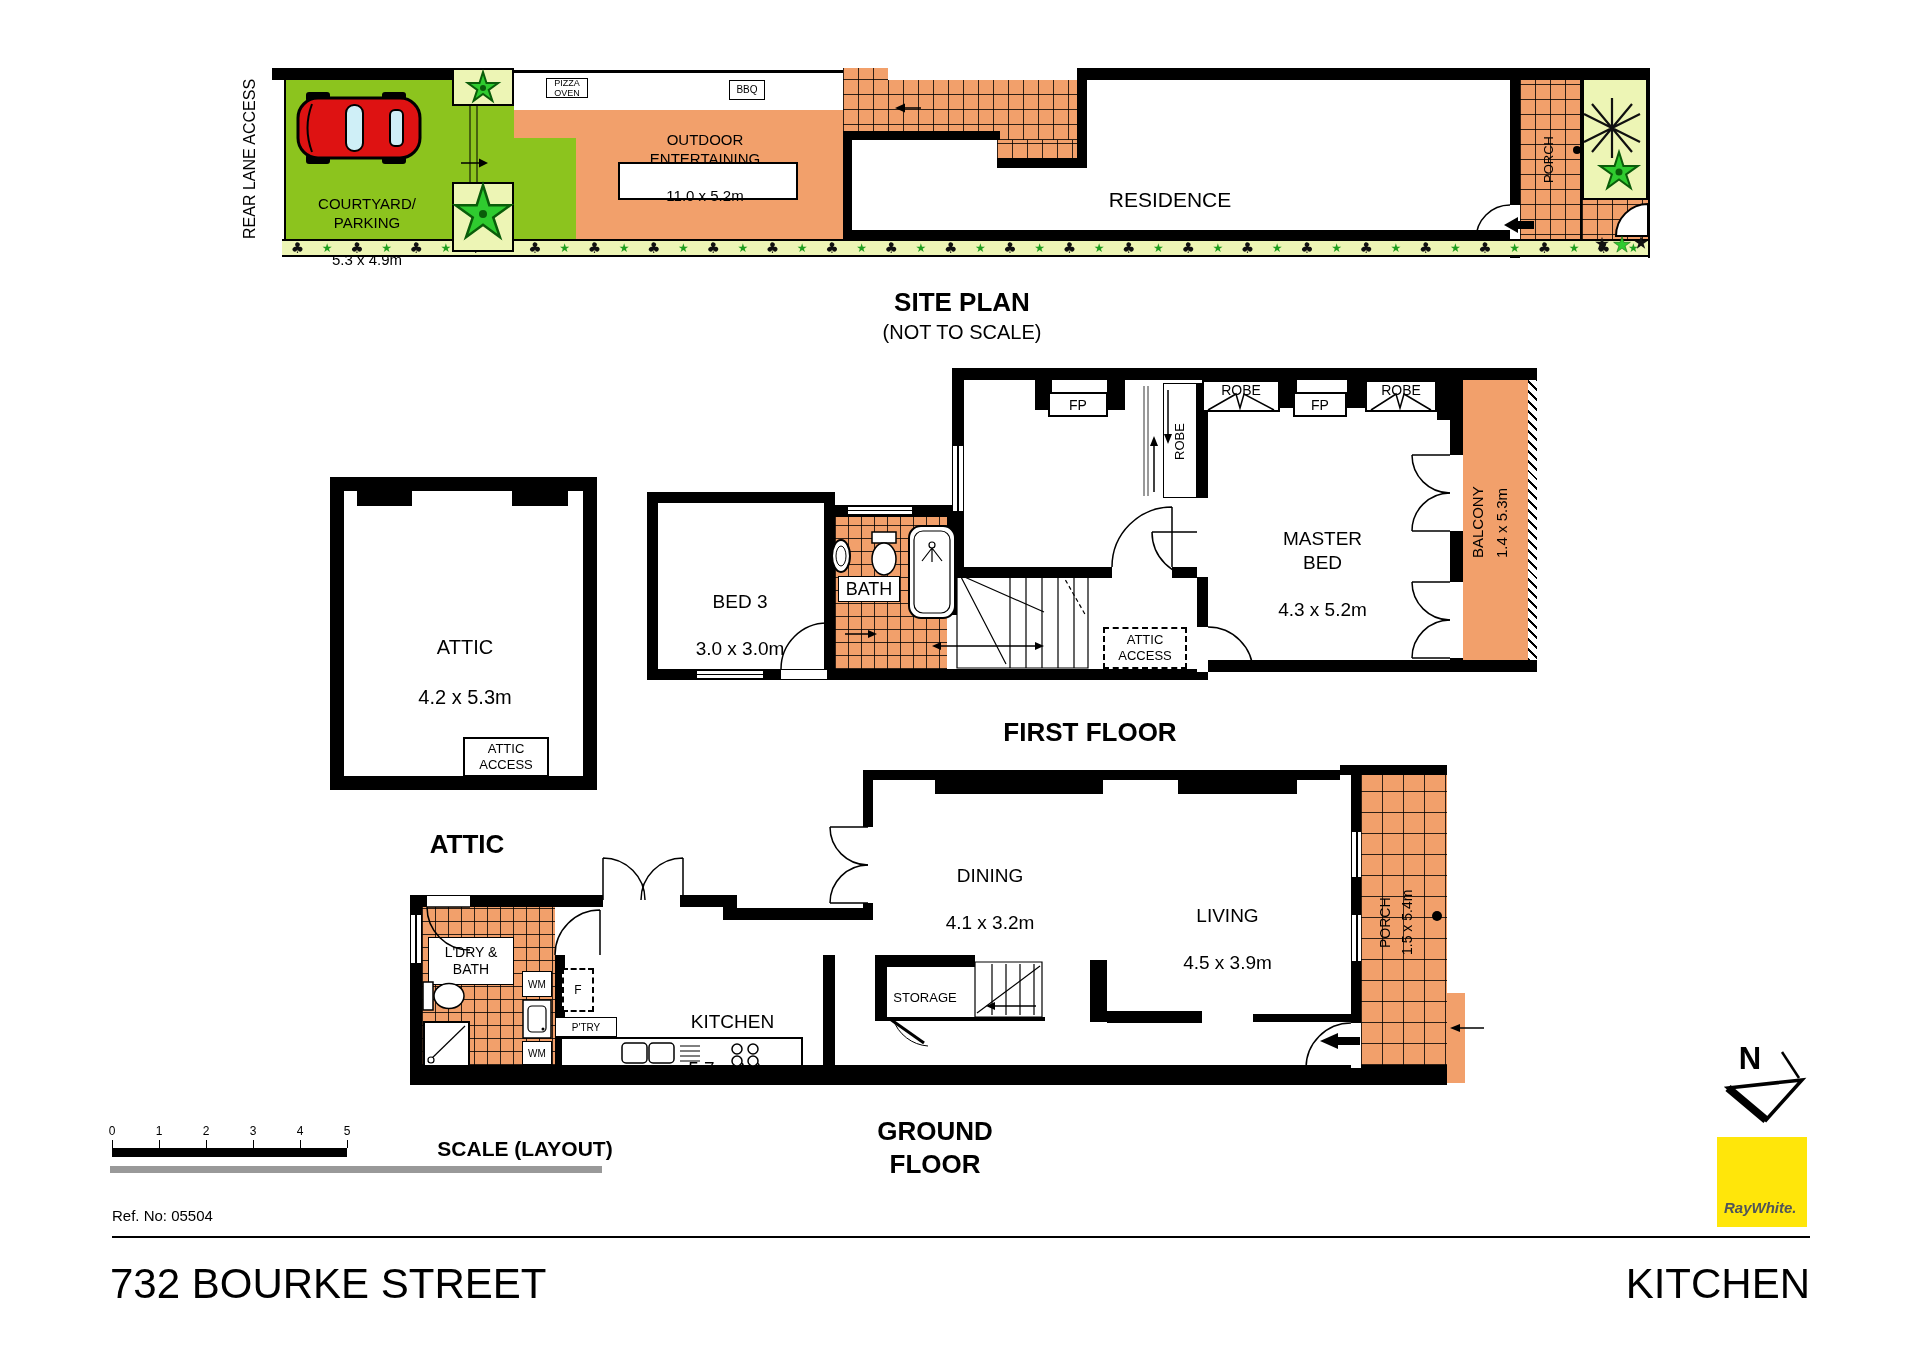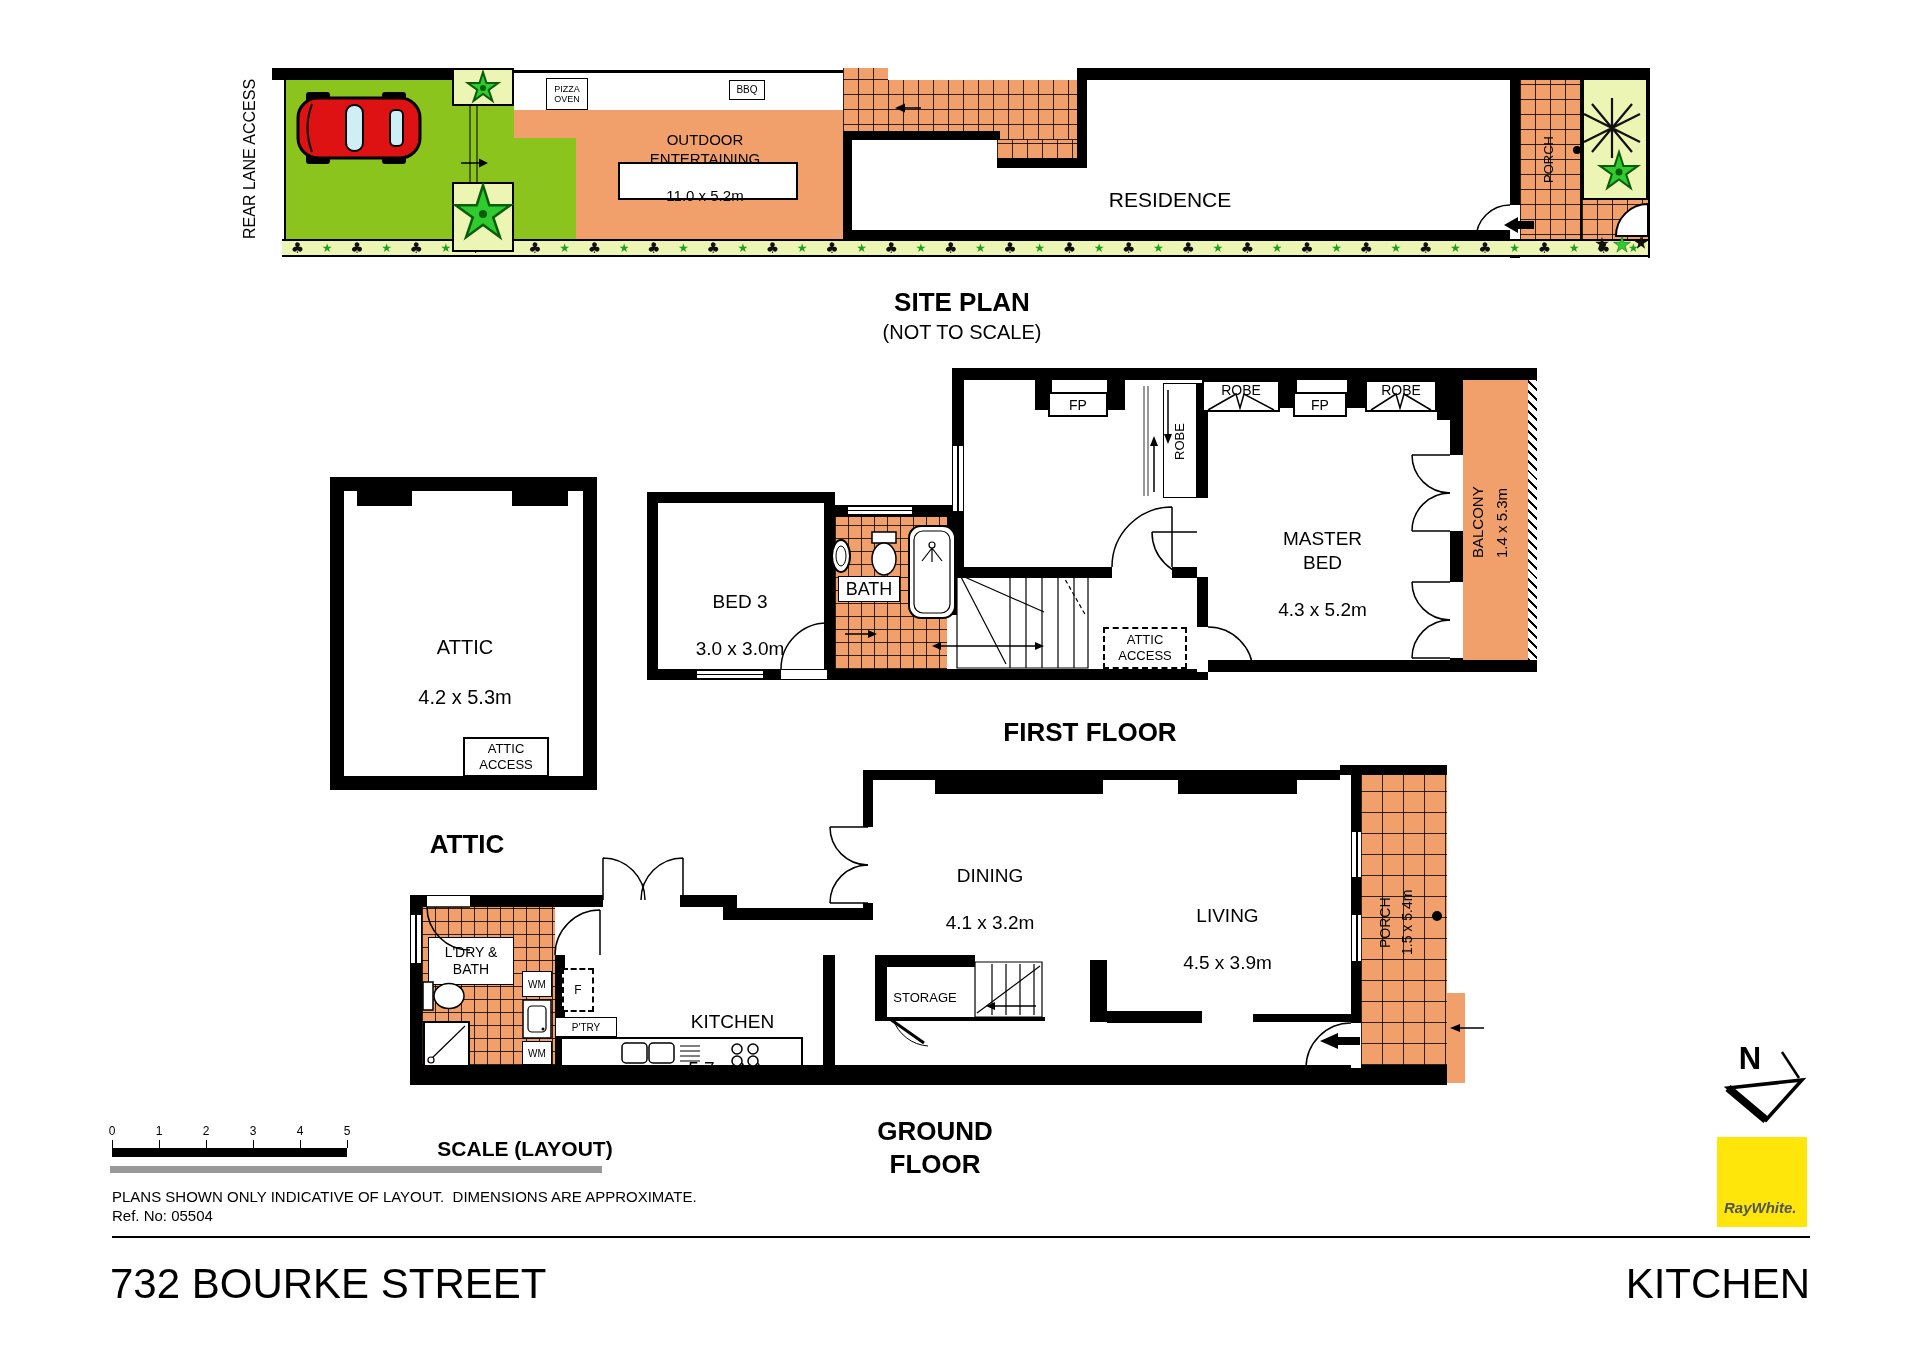--- a/index.html
+++ b/index.html
@@ -105,30 +105,35 @@
         <span style="font-family: &quot;DejaVu Sans&quot;, sans-serif; font-size: 15px; color: rgb(16, 16, 16);">♣</span>
         <span style="font-family: &quot;DejaVu Sans&quot;, sans-serif; font-size: 12px; color: rgb(31, 158, 31);">★</span>
         <span style="font-family: &quot;DejaVu Sans&quot;, sans-serif; font-size: 15px; color: rgb(16, 16, 16);">♣</span>
         <span style="font-family: &quot;DejaVu Sans&quot;, sans-serif; font-size: 12px; color: rgb(31, 158, 31);">★</span>
       </span>
   </div>
 
   <div class="pale" style="left:452px;top:68px;width:62px;height:38px;"></div>
   <div class="pale" style="left:452px;top:182px;width:62px;height:70px;"></div>
 
-  <div class="box" style="left:546px;top:78px;width:42px;height:32px;border-width:1.5px;">
+  <div class="box" style="left:546px;top:78px;width:42px;height:20px;border-width:1.5px;">
     <span class="lbl" style="position:static;font-size:9px;line-height:1.15;">PIZZA
 OVEN</span>
   </div>
   <div class="box" style="left:729px;top:80px;width:36px;height:20px;border-width:1.5px;">
     <span class="lbl" style="position:static;font-size:10px;">BBQ</span>
   </div>
   <div class="box" style="left:618px;top:162px;width:180px;height:38px;"></div>
 
   <div class="vt" style="left:240px;top:78px;height:162px;width:20px;font-size:16px;">REAR LANE ACCESS</div>
+  <div class="lbl" style="left:287px;top:176px;width:160px;font-size:15px;">
+    <div style="white-space:pre-line;">COURTYARD/
+PARKING</div>
+    <div>5.3 x 4.9m</div>
+  </div>
   <div class="lbl" style="left:617px;top:112px;width:176px;font-size:15px;">
     <div style="white-space:pre-line;">OUTDOOR
 ENTERTAINING</div>
     <div>11.0 x 5.2m</div>
   </div>
   <div class="lbl" style="left:1060px;top:187px;width:220px;font-size:21px;">RESIDENCE</div>
   <div class="vt" style="left:1540px;top:116px;height:88px;width:16px;font-size:13px;">PORCH</div>
 
   <div class="lbl b" style="left:862px;top:286px;width:200px;font-size:26px;">SITE PLAN</div>
   <div class="lbl" style="left:862px;top:320px;width:200px;font-size:20px;">(NOT TO SCALE)</div>
@@ -290,21 +295,20 @@
   <div class="lbl" style="left:337px;top:1124px;width:20px;font-size:12px;">5</div>
   <div class="w" style="left:112px;top:1140px;width:1px;height:8px;"></div>
   <div class="w" style="left:159px;top:1140px;width:1px;height:8px;"></div>
   <div class="w" style="left:206px;top:1140px;width:1px;height:8px;"></div>
   <div class="w" style="left:253px;top:1140px;width:1px;height:8px;"></div>
   <div class="w" style="left:300px;top:1140px;width:1px;height:8px;"></div>
   <div class="w" style="left:347px;top:1140px;width:1px;height:8px;"></div>
   <div class="w" style="left:112px;top:1148px;width:235px;height:9px;"></div>
   <div class="lbl b" style="left:430px;top:1136px;width:190px;font-size:21px;">SCALE (LAYOUT)</div>
   <div class="a" style="left:110px;top:1166px;width:492px;height:7px;background:#999999;"></div>
-  <div class="lbl" style="left:112px;top:1188px;width:700px;text-align:left;font-size:15px;white-space:pre;">PLANS SHOWN ONLY INDICATIVE OF LAYOUT.  DIMENSIONS ARE APPROXIMATE.</div>
   <div class="lbl" style="left:112px;top:1207px;width:300px;text-align:left;font-size:15px;">Ref. No: 05504</div>
   <div class="w" style="left:112px;top:1236px;width:1698px;height:2px;"></div>
   <div class="lbl" style="left:110px;top:1258px;width:600px;text-align:left;font-size:42px;">732 BOURKE STREET</div>
   <div class="lbl" style="left:1500px;top:1258px;width:310px;text-align:right;font-size:42px;">KITCHEN</div>
 
   <div class="lbl b" style="left:1730px;top:1040px;width:40px;font-size:31px;">N</div>
   <svg class="ov" style="left:1722px;top:1042px;" width="86" height="82" viewBox="0 0 86 82">
     <path d="M60 10 L77 36" stroke="#000" stroke-width="2.5" fill="none"></path>
     <polygon points="6,46 80,38 44,78" fill="#fff" stroke="#000" stroke-width="3.5"></polygon>
     <path d="M6 46 L44 78" stroke="#000" stroke-width="8" fill="none"></path>

